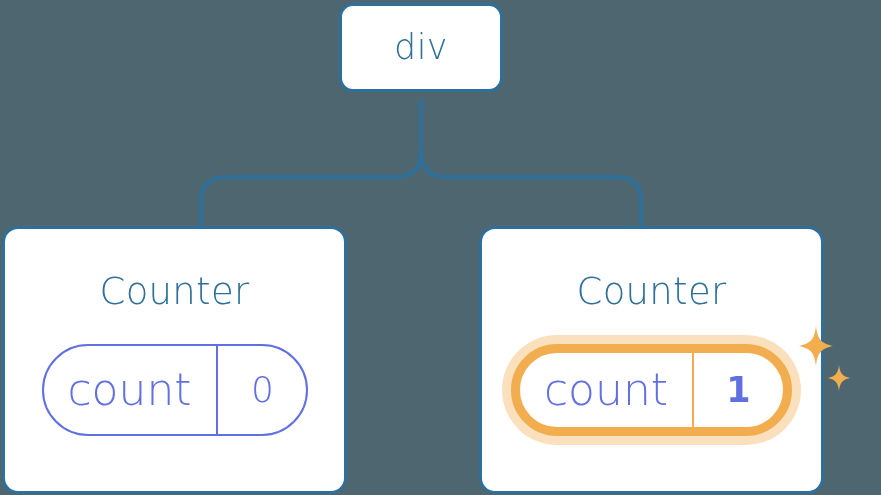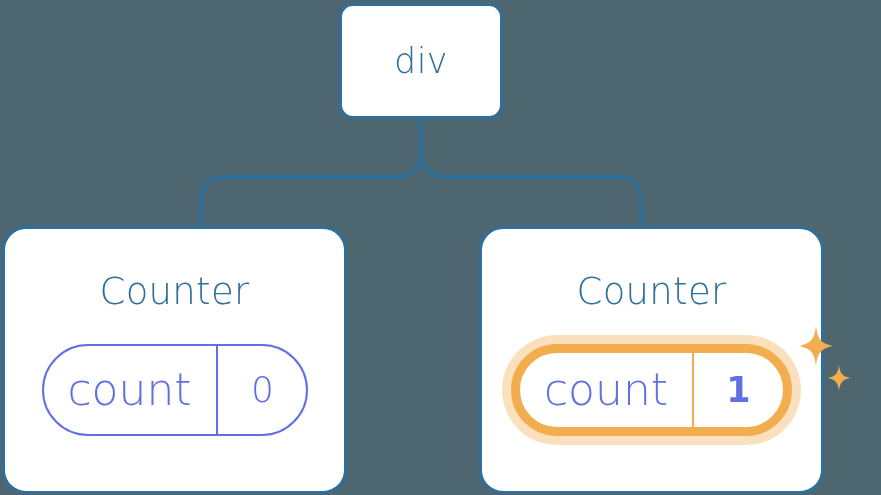--- a/index.html
+++ b/index.html
@@ -36,38 +36,38 @@
     background: #ffffff;
     border: 3px solid #2e7099;
     border-radius: 14px;
     box-sizing: border-box;
   }
 
   #root-node {
     left: 339px;
     top: 3px;
     width: 164px;
-    height: 116px;
+    height: 89px;
     display: flex;
     align-items: center;
     justify-content: center;
   }
   .root-label {
     color: #2e7099;
     font-size: 35px;
     font-weight: 300;
     letter-spacing: 0.5px;
     line-height: 1;
   }
 
   .counter-card {
     width: 345px;
     height: 268px;
     top: 226px;
-    border-radius: 24px;
+    border-radius: 16px;
     display: flex;
     flex-direction: column;
     align-items: center;
     justify-content: flex-start;
     padding-top: 44px;
     box-sizing: border-box;
   }
   #counter-card-left  { left: 2px; }
   #counter-card-right { left: 479px; }
 

